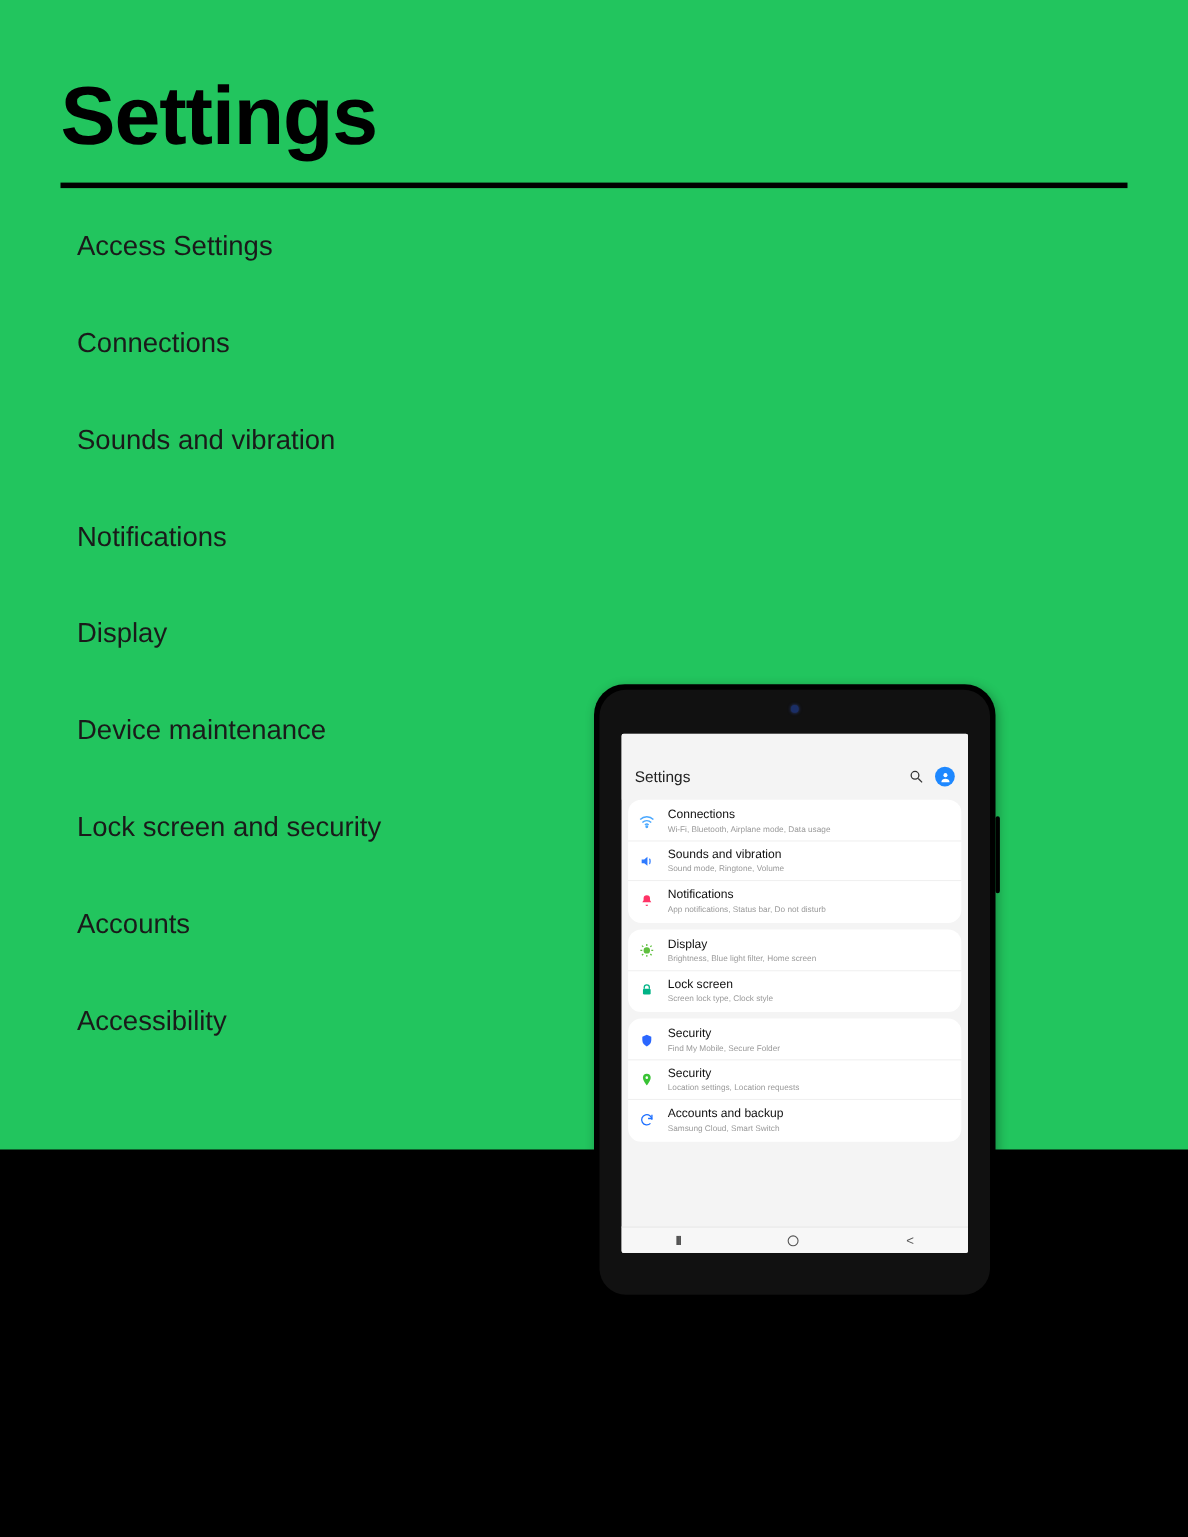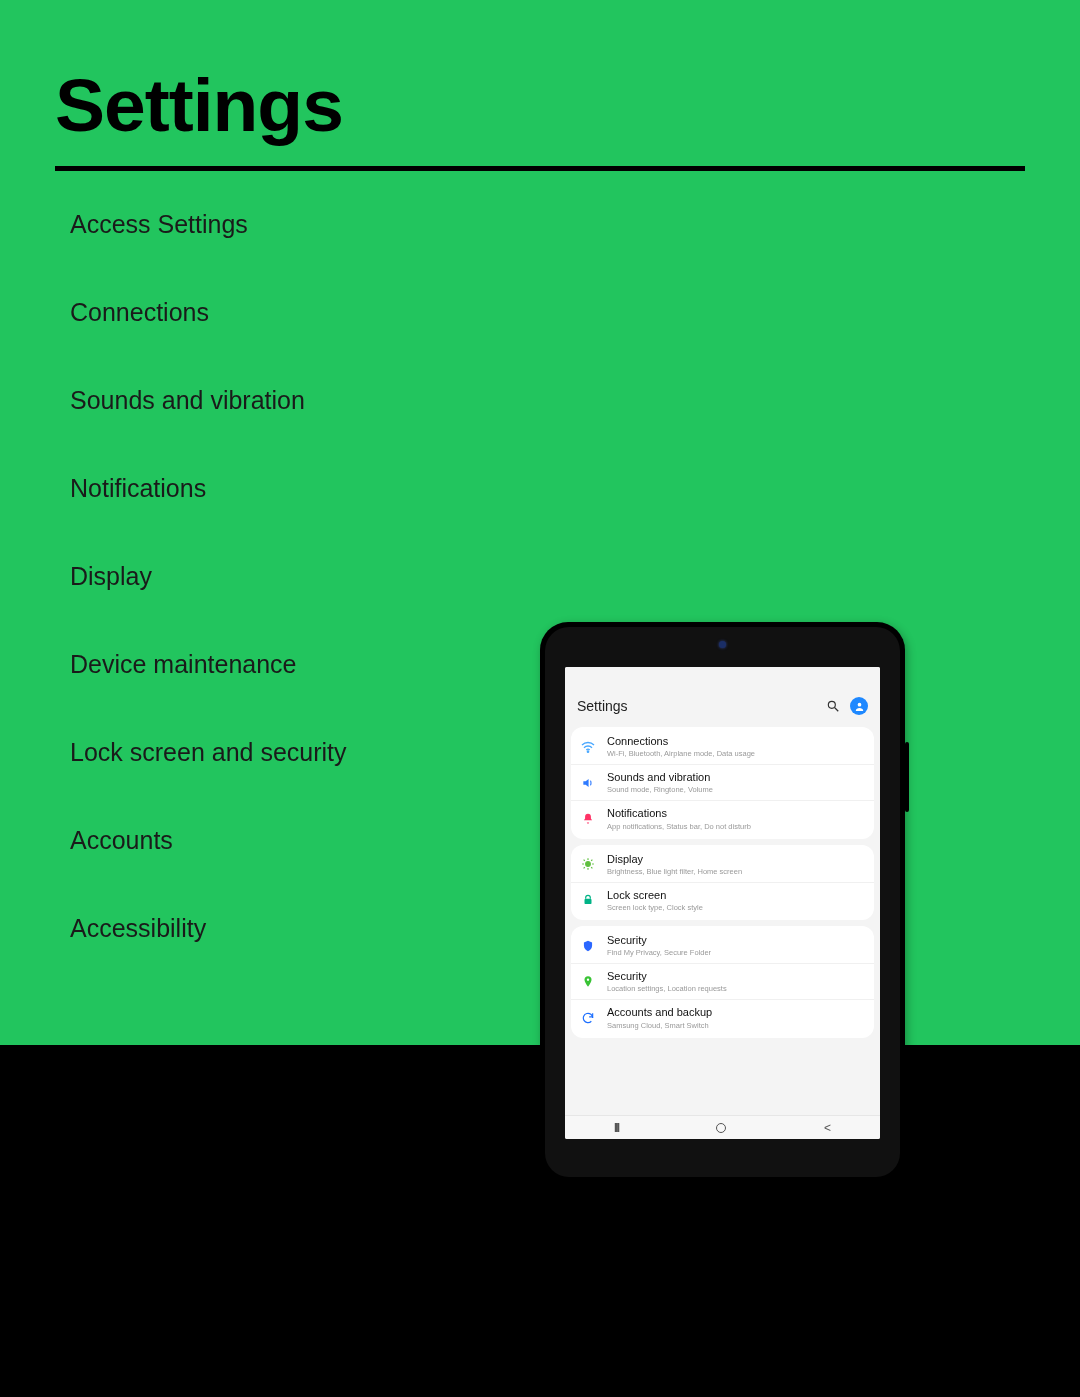--- a/index.html
+++ b/index.html
@@ -296,21 +296,21 @@
 
           <div class="group">
             <div class="row">
               <span class="row-icon c-sec">
                 <svg viewBox="0 0 24 24" width="14" height="14" fill="currentColor">
                     <path d="M12 3l7 3v5c0 5-3 8-7 10-4-2-7-5-7-10V6l7-3z"></path>
                   </svg>
               </span>
               <div class="row-texts">
                 <div class="row-title">Security</div>
-                <div class="row-sub">Find My Privacy, Secure Folder</div>
+                <div class="row-sub">Find My Mobile, Secure Folder</div>
               </div>
             </div>
             <div class="row">
               <span class="row-icon c-loc">
                 <svg viewBox="0 0 24 24" width="14" height="14" fill="currentColor">
                     <path d="M12 2a6 6 0 0 0-6 6c0 4.5 6 12 6 12s6-7.5 6-12a6 6 0 0 0-6-6z"></path>
                     <circle cx="12" cy="8" r="2" fill="#fff"></circle>
                   </svg>
               </span>
               <div class="row-texts">

